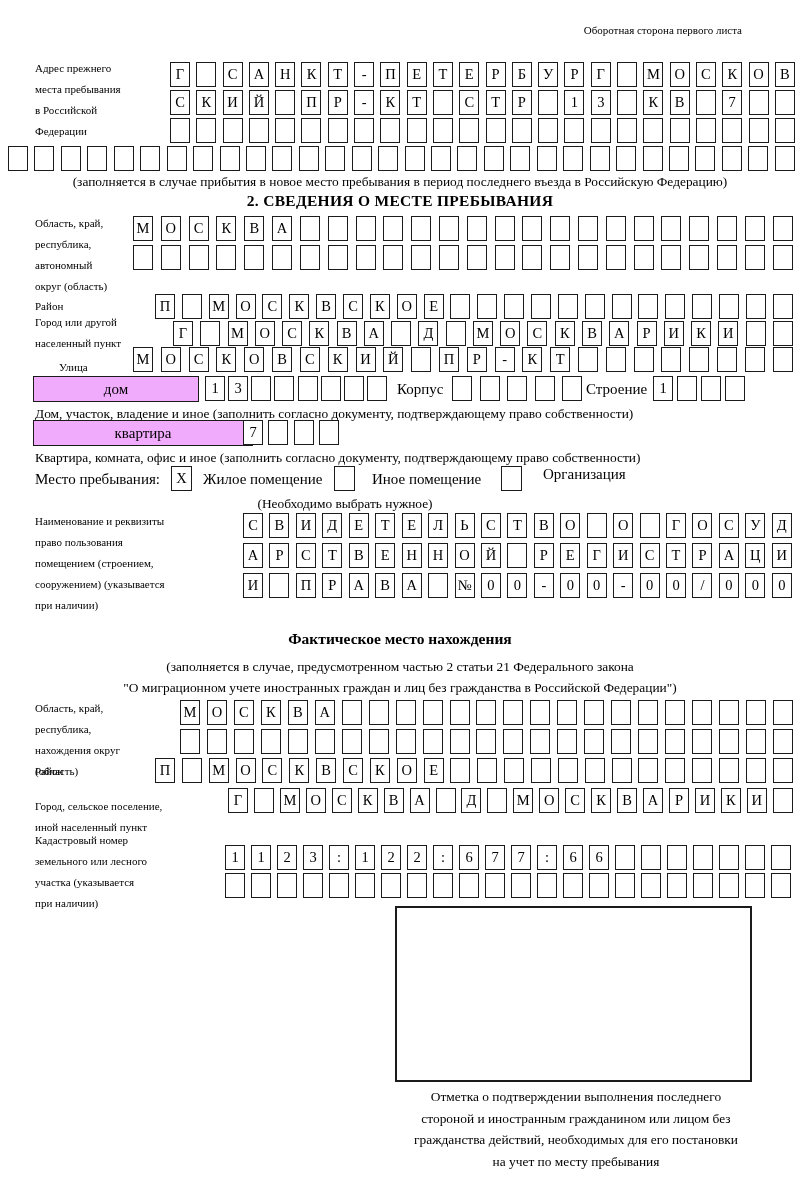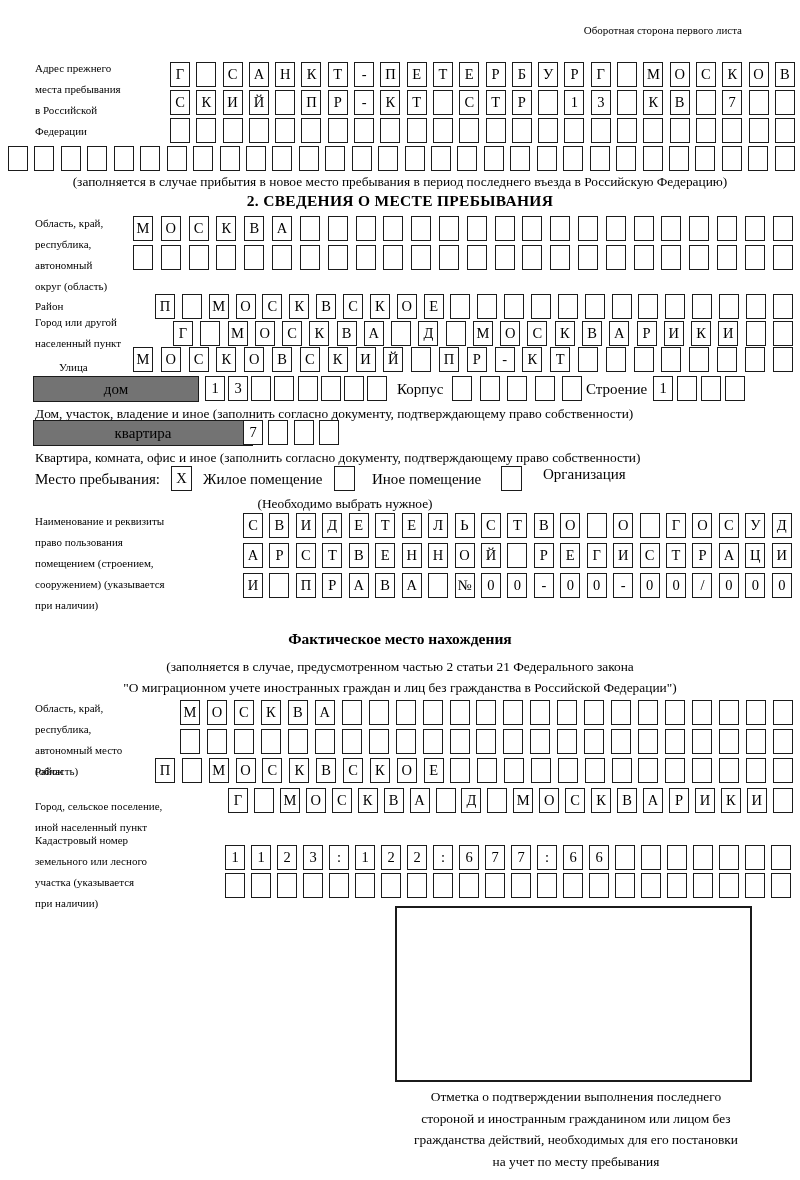--- a/index.html
+++ b/index.html
@@ -17,21 +17,21 @@
   .bold { font-weight:bold; }
   .cellrow { position:absolute; display:flex; justify-content:space-between; height:25px; }
   .cell {
     width:20px; height:25px; border:1.7px solid #1b1b1b; flex:0 0 20px;
     display:flex; align-items:center; justify-content:center;
     font-size:14.5px; line-height:1; background:#fff;
   }
   .labelbox {
     position:absolute; height:26px; border:1.7px solid #1b1b1b;
     display:flex; align-items:center; justify-content:center;
-    font-size:15px; background:#737373;
+    font-size:15px; background:#f0abfc;
   }
   .chk {
     position:absolute; width:21px; height:25px; border:1.7px solid #1b1b1b;
     display:flex; align-items:center; justify-content:center;
     font-size:14.5px; background:#fff;
   }
   .stamp { position:absolute; border:2px solid #1b1b1b; background:#fff; }
   .inline-lbl { font-size:15px; line-height:21px; white-space:nowrap; }
 </style>
 </head>
@@ -429,21 +429,21 @@
       <span class="cell">0</span>
     </div>
 
   <div class="abs bold center" style="top:630px; font-size:15.5px;">Фактическое место нахождения</div>
   <div class="abs note center" style="top:656px;">(заполняется в случае, предусмотренном частью 2 статьи 21 Федерального закона</div>
   <div class="abs note center" style="top:677px;">"О миграционном учете иностранных граждан и лиц без гражданства в Российской Федерации")</div>
 
   <div class="abs lbl" style="left:35px; top:698px; width:140px;">
     <div>Область, край,</div>
     <div>республика,</div>
-    <div>автономный место</div>
+    <div>нахождения округ</div>
     <div>(область)</div>
   </div>
   <div class="cellrow" style="left:180px; top:700px; width:613px;">
       <span class="cell">М</span>
       <span class="cell">О</span>
       <span class="cell">С</span>
       <span class="cell">К</span>
       <span class="cell">В</span>
       <span class="cell">А</span>
       <span class="cell"></span>

